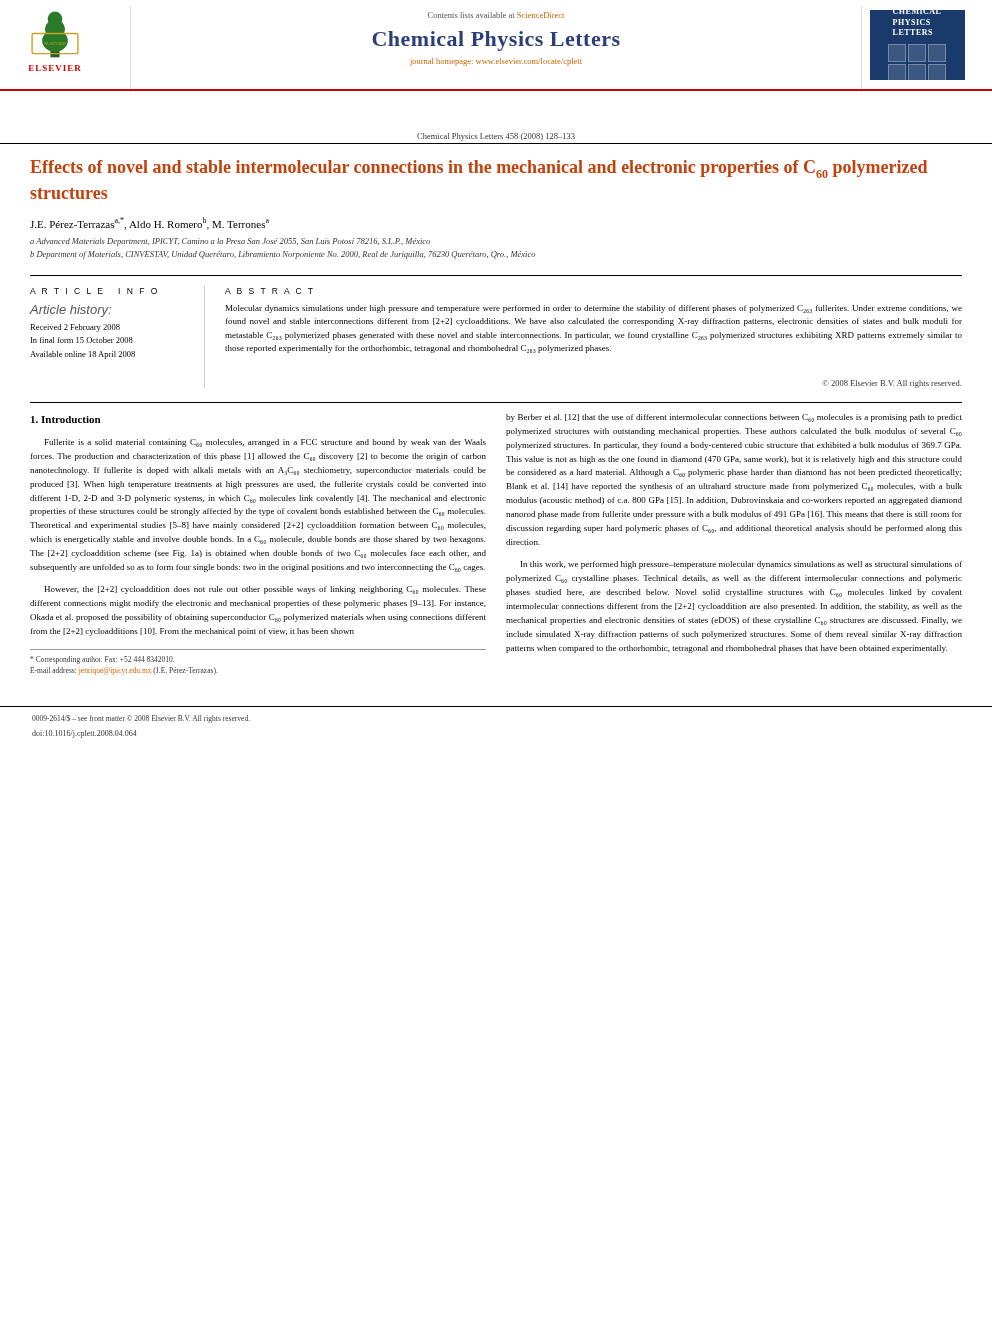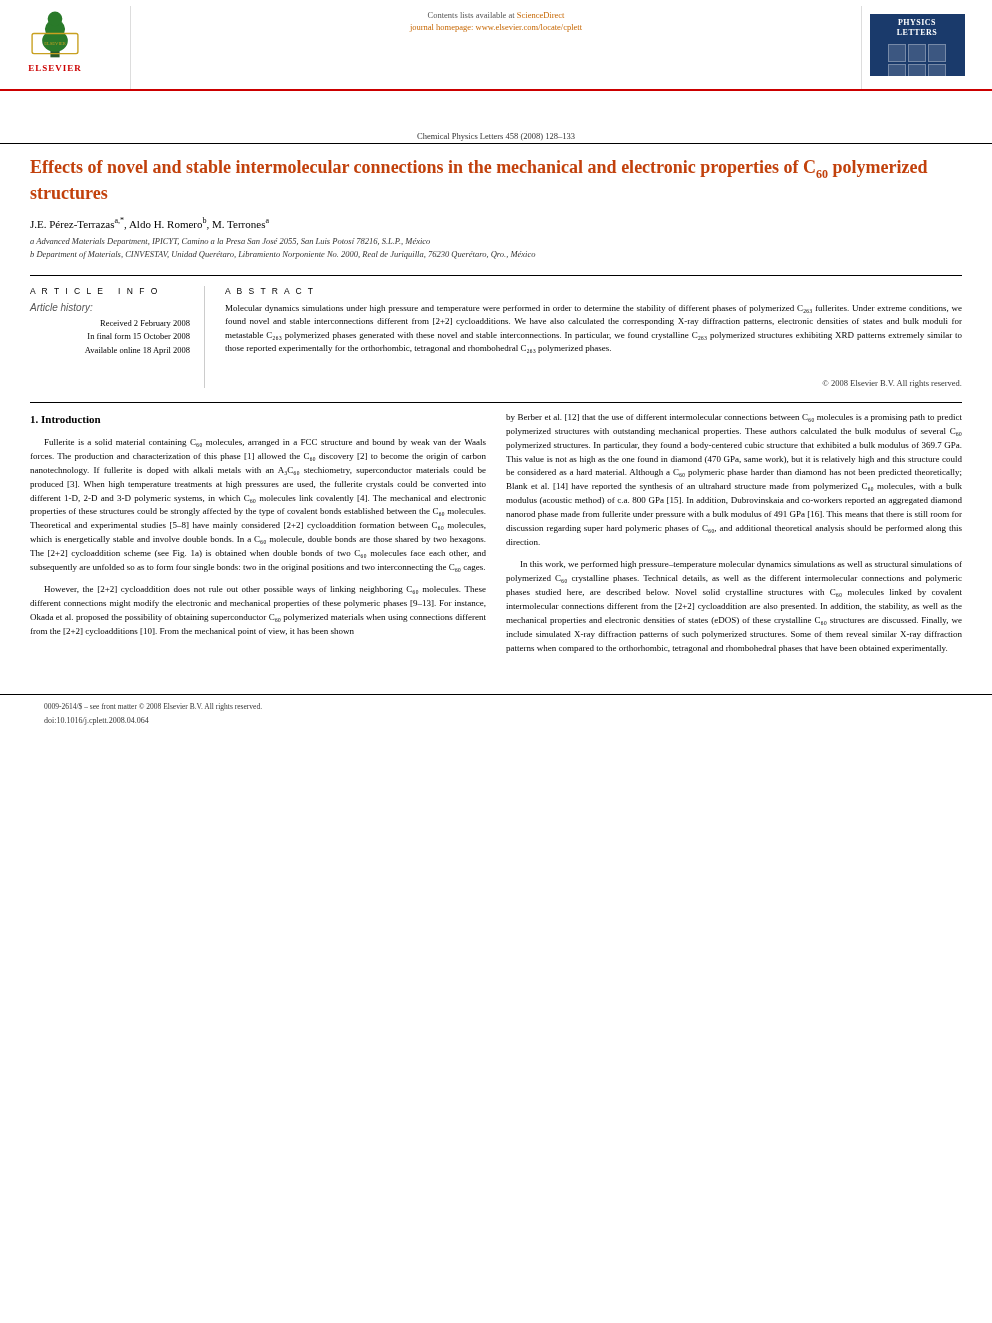--- a/index.html
+++ b/index.html
@@ -80,29 +80,28 @@
       width: 110px;
       display: flex;
       align-items: center;
       justify-content: center;
       padding-bottom: 6px;
     }
     .journal-badge {
       background: #1a3a6b;
       color: #fff;
       width: 95px;
-      height: 62px;
+      height: 70px;
       display: flex;
       flex-direction: column;
       align-items: center;
       justify-content: center;
       font-size: 7px;
       font-weight: bold;
       letter-spacing: 0.5px;
-      text-align: center;
       padding: 4px;
     }
     .journal-badge .badge-title {
       font-size: 8px;
       font-weight: bold;
       text-transform: uppercase;
       line-height: 1.3;
       color: #fff;
     }
     .badge-grid {
@@ -173,31 +172,30 @@
     .section-heading {
       font-size: 8.5px;
       letter-spacing: 2px;
       font-weight: normal;
       text-transform: uppercase;
       color: #000;
       margin-bottom: 6px;
       font-family: Arial, sans-serif;
     }
     .article-history-label {
-      font-size: 10px;
+      font-size: 13px;
       font-style: italic;
       color: #555;
       margin-bottom: 4px;
       font-family: Arial, sans-serif;
     }
     .history-item {
       font-size: 8.5px;
       color: #000;
       line-height: 1.6;
-      text-align: right;
     }
     .abstract-text {
       font-size: 9px;
       line-height: 1.5;
       color: #000;
       text-align: justify;
     }
     .copyright-line {
       font-size: 8.5px;
       color: #333;
@@ -227,21 +225,21 @@
     .body-col p:first-child { text-indent: 0; }
     .section-title {
       font-size: 11px;
       font-weight: bold;
       margin-bottom: 6px;
       text-indent: 0 !important;
     }
     
     .page-footer {
       border-top: 1px solid #000;
-      padding: 6px 44px 4px;
+      padding: 6px 32px 4px;
       margin-top: 10px;
     }
     .footer-note {
       font-size: 7.5px;
       color: #333;
       line-height: 1.5;
     }
     .footer-doi {
       font-size: 8px;
       color: #333;
@@ -275,20 +273,21 @@
         </svg>
         <div class="elsevier-text">ELSEVIER</div>
       </div>
     </div>
 
     <div class="header-center">
       <div class="sciencedirect-line">
         <span>Contents lists available at</span>
         <span style="color:#c66600;">ScienceDirect</span>
       </div>
+      <div class="journal-title-main">Chemical Physics Letters</div>
       <div class="journal-homepage">
         <span>journal homepage: www.elsevier.com/locate/cplett</span>
       </div>
     </div>
 
     <div class="header-right">
       <div class="journal-badge">
         <div class="badge-title">CHEMICAL<br>PHYSICS<br>LETTERS</div>
         <div class="badge-grid">
           <div class="badge-cell"></div>
@@ -337,20 +336,28 @@
     <div class="body-section">
       <div class="body-two-col">
 
         <div class="body-col">
           <p class="section-title">
             <span>1.</span> <span>Introduction</span>
           </p>
           <p>Fullerite is a solid material containing C₆₀ molecules, arranged in a FCC structure and bound by weak van der Waals forces. The production and characterization of this phase [1] allowed the C₆₀ discovery [2] to become the origin of carbon nanotechnology. If fullerite is doped with alkali metals with an A₃C₆₀ stechiometry, superconductor materials could be produced [3]. When high temperature treatments at high pressures are used, the fullerite crystals could be converted into different 1-D, 2-D and 3-D polymeric systems, in which C₆₀ molecules link covalently [4]. The mechanical and electronic properties of these structures could be strongly affected by the type of covalent bonds established between the C₆₀ molecules. Theoretical and experimental studies [5–8] have mainly considered [2+2] cycloaddition formation between C₆₀ molecules, which is energetically stable and involve double bonds. In a C₆₀ molecule, double bonds are those shared by two hexagons. The [2+2] cycloaddition scheme (see Fig. 1a) is obtained when double bonds of two C₆₀ molecules face each other, and subsequently are unfolded so as to form four single bonds: two in the original positions and two interconnecting the C₆₀ cages.</p>
           <p>However, the [2+2] cycloaddition does not rule out other possible ways of linking neighboring C₆₀ molecules. These different connections might modify the electronic and mechanical properties of these polymeric phases [9–13]. For instance, Okada et al. proposed the possibility of obtaining superconductor C₆₀ polymerized materials when using connections different from the [2+2] cycloadditions [10]. From the mechanical point of view, it has been shown</p>
 
+          <div class="footnote-star">
+            <div class="footer-note">
+              <span>* Corresponding author. Fax: +52 444 8342010.</span><br>
+              <span>E-mail address:</span>
+              <span style="color:#c66600;">jenrique@ipicyt.edu.mx</span>
+              <span> (J.E. Pérez-Terrazas).</span>
+            </div>
+          </div>
         </div>
 
         <div class="body-col">
           <p>by Berber et al. [12] that the use of different intermolecular connections between C₆₀ molecules is a promising path to predict polymerized structures with outstanding mechanical properties. These authors calculated the bulk modulus of several C₆₀ polymerized structures. In particular, they found a body-centered cubic structure that exhibited a bulk modulus of 369.7 GPa. This value is not as high as the one found in diamond (470 GPa, same work), but it is relatively high and this structure could be considered as a hard material. Although a C₆₀ polymeric phase harder than diamond has not been predicted theoretically; Blank et al. [14] have reported the synthesis of an ultrahard structure made from polymerized C₆₀ molecules, with a bulk modulus (acoustic method) of c.a. 800 GPa [15]. In addition, Dubrovinskaia and co-workers reported an aggregated diamond nanorod phase made from fullerite under pressure with a bulk modulus of 491 GPa [16]. This means that there is still room for discussion regarding super hard polymeric phases of C₆₀, and additional theoretical analysis should be performed along this direction.</p>
           <p>In this work, we performed high pressure–temperature molecular dynamics simulations as well as structural simulations of polymerized C₆₀ crystalline phases. Technical details, as well as the different intermolecular connections and polymeric phases studied here, are described below. Novel solid crystalline structures with C₆₀ molecules linked by covalent intermolecular connections different from the [2+2] cycloaddition are also presented. In addition, the stability, as well as the mechanical properties and electronic densities of states (eDOS) of these crystalline C₆₀ structures are discussed. Finally, we include simulated X-ray diffraction patterns of such polymerized structures. Some of them reveal similar X-ray diffraction patterns when compared to the orthorhombic, tetragonal and rhombohedral phases that have been obtained experimentally.</p>
         </div>
       </div>
     </div>
 
   </div>

